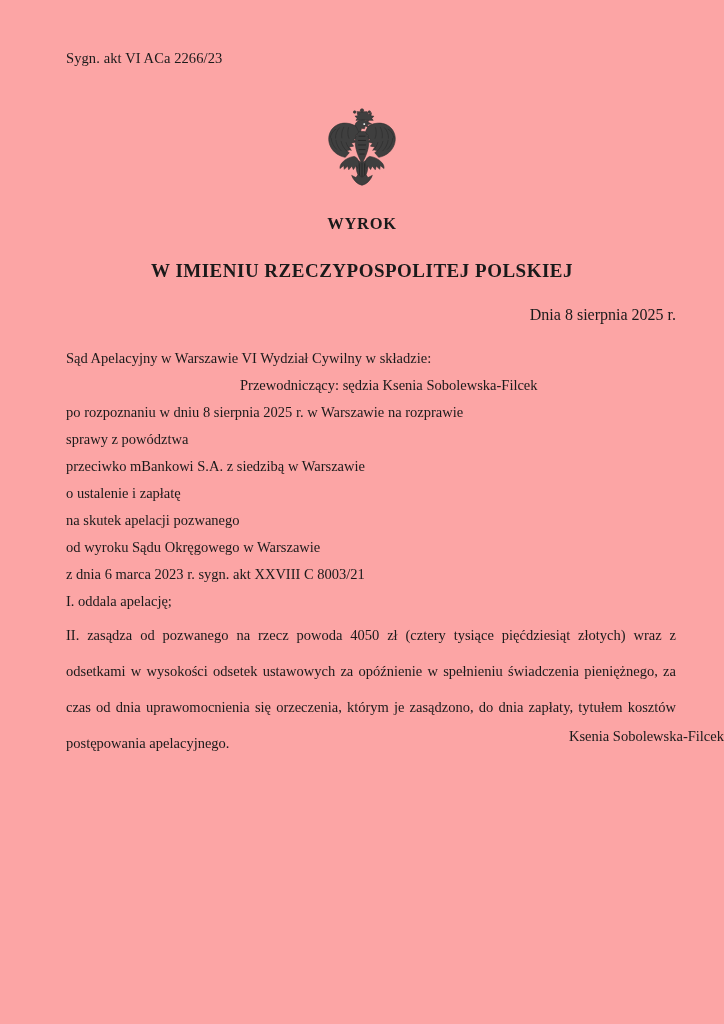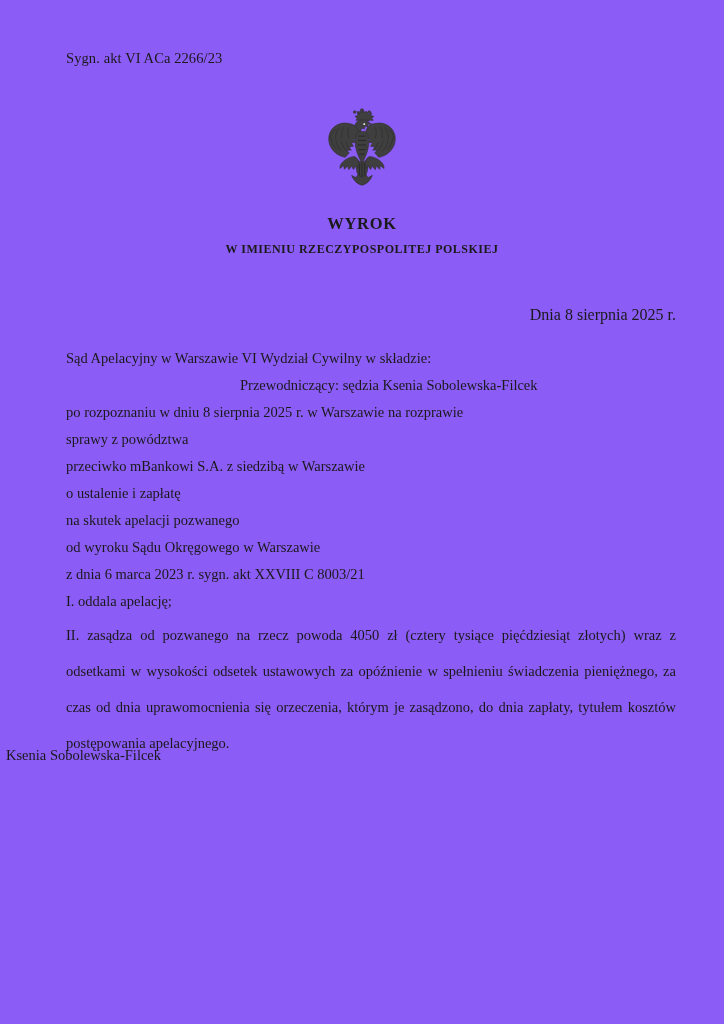--- a/index.html
+++ b/index.html
@@ -11,21 +11,21 @@
     width: 724px;
     height: 1024px;
     position: relative;
     font-family: "Liberation Serif", "DejaVu Serif", serif;
     color: #1a1a1a;
     overflow: hidden;
   }
   .page {
     position: absolute;
     inset: 0;
-    background: #8b5cf6;
+    background: #fca5a5;
     padding: 0;
   }
 
   
   .case-sig {
     position: absolute;
     left: 66px;
     top: 50px;
     font-size: 14.5px;
     line-height: 1.2;
@@ -56,24 +56,24 @@
     top: 215px;
     text-align: center;
   }
   .title-main {
     font-size: 16.5px;
     font-weight: bold;
     letter-spacing: .7px;
     line-height: 1.1;
   }
   .title-sub {
-    font-size: 12px;
+    font-size: 19px;
     font-weight: bold;
     letter-spacing: .5px;
-    margin-top: 10px;
+    margin-top: 28px;
     line-height: 1.1;
   }
 
   
   .date-line {
     position: absolute;
     right: 48px;
     top: 306px;
     font-size: 16px;
     white-space: nowrap;
@@ -107,22 +107,22 @@
     text-align: justify;
     text-justify: inter-word;
     width: 610px;
   }
 
   
   .signature {
     position: absolute;
     left: 0;
     right: 0;
-    top: 747px;
-    text-align: left;
+    top: 728px;
+    text-align: right;
     font-size: 14.5px;
   }
   .signature span { display: inline-block; padding-left: 6px; }
 </style>
 </head>
 <body>
 
 <div class="page">
 
   <div class="case-sig">Sygn. akt VI ACa 2266/23</div>

